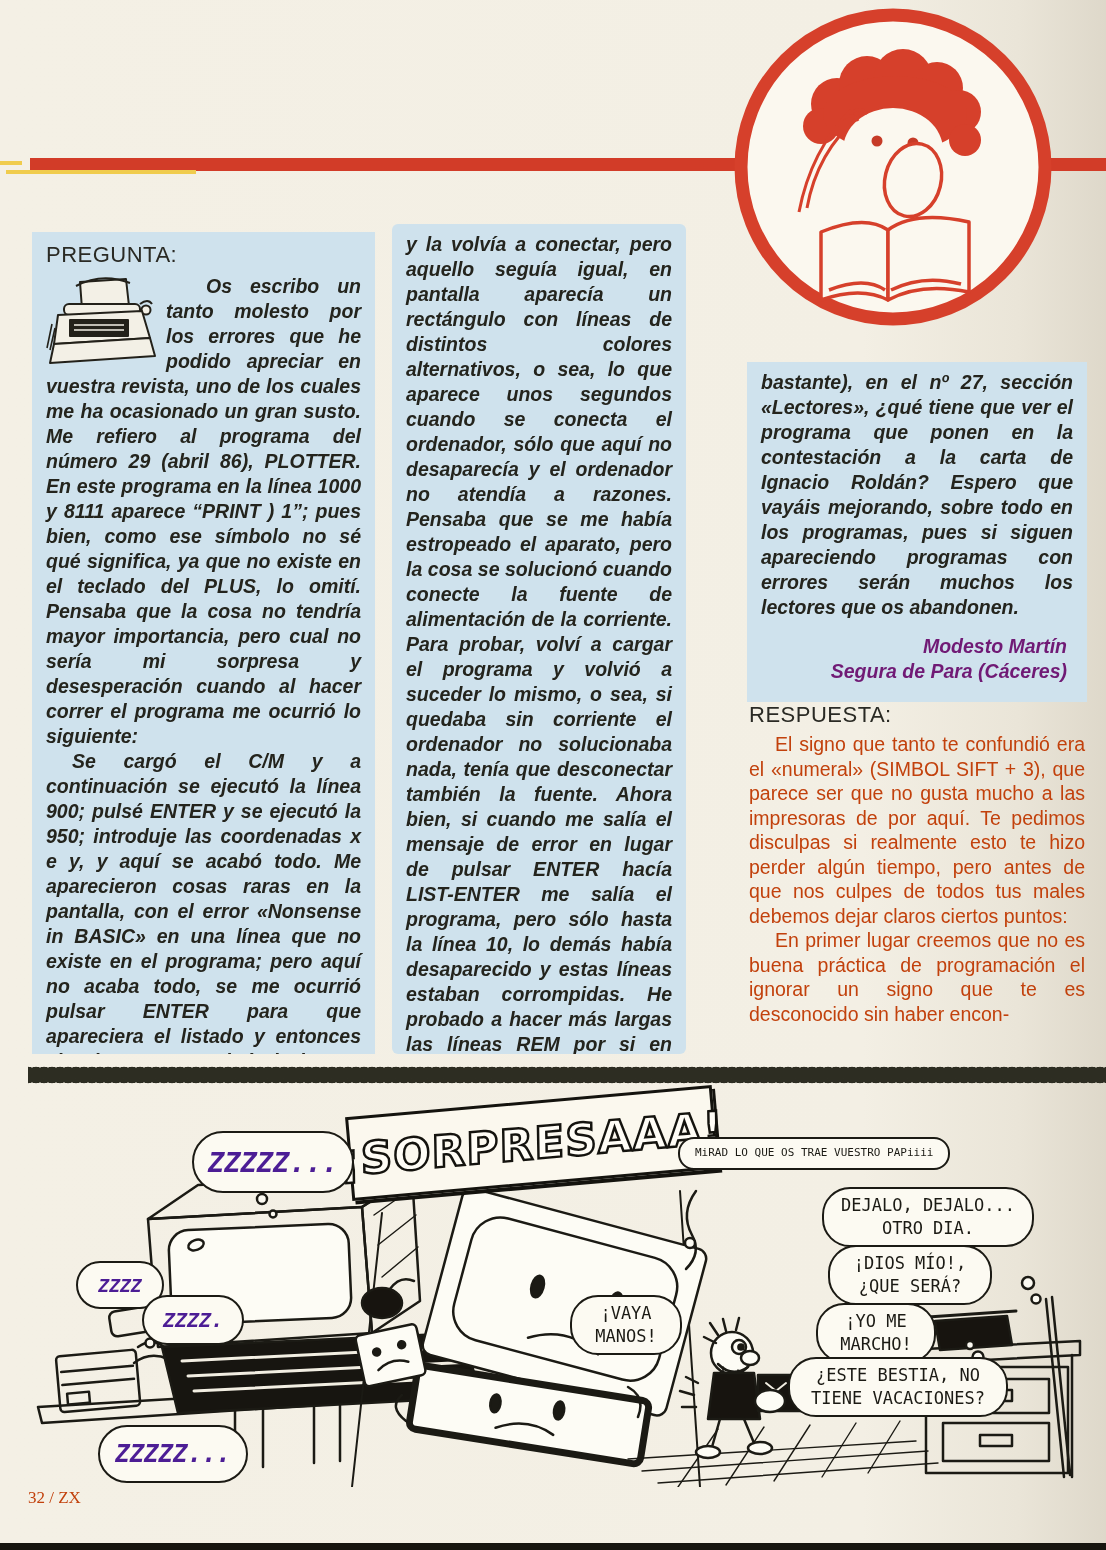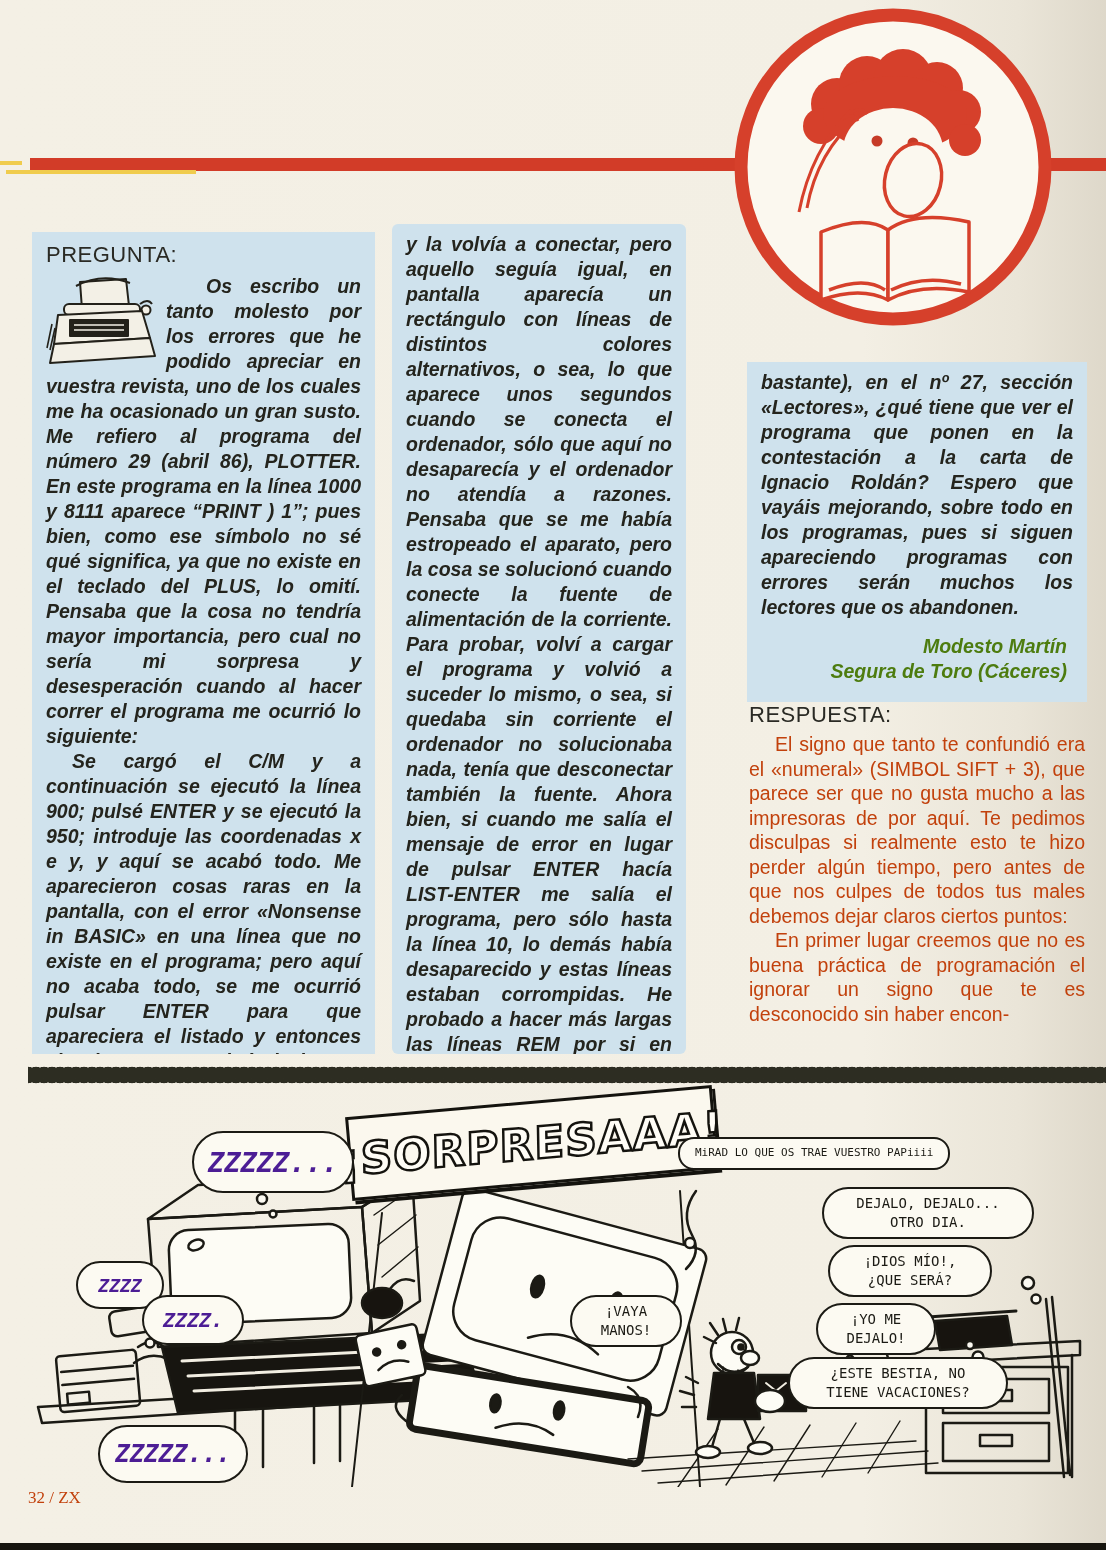--- a/index.html
+++ b/index.html
@@ -28,21 +28,21 @@
   .section-heading{font-size:22px;font-weight:400;color:#2a2a24;margin:2px 0 6px 0;letter-spacing:.5px;}
   .letter p{
     font-size:19.5px;line-height:25px;font-weight:bold;font-style:italic;
     text-align:justify;margin:0;color:#24241d;
   }
   .letter p.indent{text-indent:26px;}
   .letter p.first{text-indent:40px;}
   .typewriter{float:left;width:112px;height:96px;margin:2px 8px 2px 0;}
   .signature{
     text-align:right;font-weight:bold;font-style:italic;font-size:19.5px;
-    line-height:25px;color:#4d7c0f;margin-top:14px;padding-right:6px;
+    line-height:25px;color:#701a75;margin-top:14px;padding-right:6px;
   }
   .answer p{
     font-size:19.5px;line-height:24.5px;font-weight:400;color:#c2410c;
     text-align:justify;margin:0;text-indent:26px;
   }
   .answer .section-heading{margin-bottom:4px;}
 
   
   .dot-divider{
     position:absolute;left:28px;right:0;top:1066px;height:18px;
@@ -53,21 +53,21 @@
     background-position:0 0,8px 0;
     background-repeat:repeat-x;
   }
 
   
   .comic{position:absolute;left:30px;top:1095px;width:1052px;height:392px;}
   .comic svg.art{position:absolute;left:0;top:0;}
   .bubble{
     position:absolute;background:#fcfaf2;border:2.5px solid #1b1a14;
     border-radius:28px;padding:5px 10px;text-align:center;
-    font-family:"DejaVu Sans Mono", monospace;font-size:14px;line-height:1.35;
+    font-family:"DejaVu Sans Mono", monospace;font-size:17px;line-height:1.35;
     color:#1b1a14;white-space:pre-line;
   }
   .bubble.speech{border-radius:16px;white-space:nowrap;font-size:11px;padding:7px 15px;}
   .zzz{
     position:absolute;background:#fcfaf2;border:2.5px solid #1b1a14;border-radius:46px;
     font-family:"DejaVu Sans Mono", monospace;font-weight:bold;color:#4c1d95;
     display:flex;align-items:center;justify-content:center;font-style:italic;
   }
   .banner{
     position:absolute;left:318px;top:6px;width:362px;height:78px;
@@ -137,21 +137,21 @@
 
 <div class="col blue col2 letter">
   <p>y la volvía a conectar, pero aquello seguía igual, en pantalla aparecía un rectángulo con líneas de distintos colores alternativos, o sea, lo que aparece unos segundos cuando se conecta el ordenador, sólo que aquí no desaparecía y el ordenador no atendía a razones. Pensaba que se me había estropeado el aparato, pero la cosa se solucionó cuando conecte la fuente de alimentación de la corriente. Para probar, volví a cargar el programa y volvió a suceder lo mismo, o sea, si quedaba sin corriente el ordenador no solucionaba nada, tenía que desconectar también la fuente. Ahora bien, si cuando me salía el mensaje de error en lugar de pulsar ENTER hacía LIST-ENTER me salía el programa, pero sólo hasta la línea 10, lo demás había desaparecido y estas líneas estaban corrompidas. He probado a hacer más largas las líneas REM por si en ellas se cargaba el C/M, pero el problema continúa. ¿Qué tiene mal el programa? ¿Qué significa el símbolo de la línea 1000 y 8111?</p>
 
 </div>
 
 <div class="col blue col3 letter">
   <p>bastante), en el nº 27, sección «Lectores», ¿qué tiene que ver el programa que ponen en la contestación a la carta de Ignacio Roldán? Espero que vayáis mejorando, sobre todo en los programas, pues si siguen apareciendo programas con errores serán muchos los lectores que os abandonen.</p>
   <div class="signature">
     <div>Modesto Martín</div>
-    <div>Segura de Toro (Cáceres)</div>
+    <div>Segura de Para (Cáceres)</div>
   </div>
 </div>
 
 <div class="col answer-col answer">
   <div class="section-heading">RESPUESTA:</div>
   <p>El signo que tanto te confundió era el «numeral» (SIMBOL SIFT + 3), que parece ser que no gusta mucho a las impresoras de por aquí. Te pedimos disculpas si realmente esto te hizo perder algún tiempo, pero antes de que nos culpes de todos tus males debemos dejar claros ciertos puntos:</p>
   <p>En primer lugar creemos que no es buena práctica de programación el ignorar un signo que te es desconocido sin haber encon-</p>
 </div>
 
 <div class="dot-divider"></div>
@@ -258,21 +258,21 @@
   <div class="banner">
       <span>¡SORPRESAAA!</span>
     </div>
 
   <div class="bubble speech" style="left:648px;top:42px;">MiRAD LO QUE OS TRAE VUESTRO PAPiiii</div>
   <div class="bubble" style="left:792px;top:92px;width:188px;">DEJALO, DEJALO...
 OTRO DIA.</div>
   <div class="bubble" style="left:798px;top:150px;width:140px;">¡DIOS MÍO!,
 ¿QUE SERÁ?</div>
   <div class="bubble" style="left:786px;top:208px;width:96px;">¡YO ME
-DEJALO!</div>
+MARCHO!</div>
   <div class="bubble" style="left:540px;top:200px;width:88px;">¡VAYA
 MANOS!</div>
   <div class="bubble" style="left:758px;top:262px;width:196px;">¿ESTE BESTIA, NO
 TIENE VACACIONES?</div>
 
   <div class="zzz" style="left:162px;top:36px;width:158px;height:58px;font-size:27px;">ZZZZZ...</div>
   <div class="zzz" style="left:46px;top:166px;width:84px;height:44px;font-size:18px;">ZZZZ</div>
   <div class="zzz" style="left:112px;top:200px;width:98px;height:46px;font-size:20px;">ZZZZ.</div>
   <div class="zzz" style="left:68px;top:330px;width:146px;height:54px;font-size:24px;">ZZZZZ...</div>
 </div>

